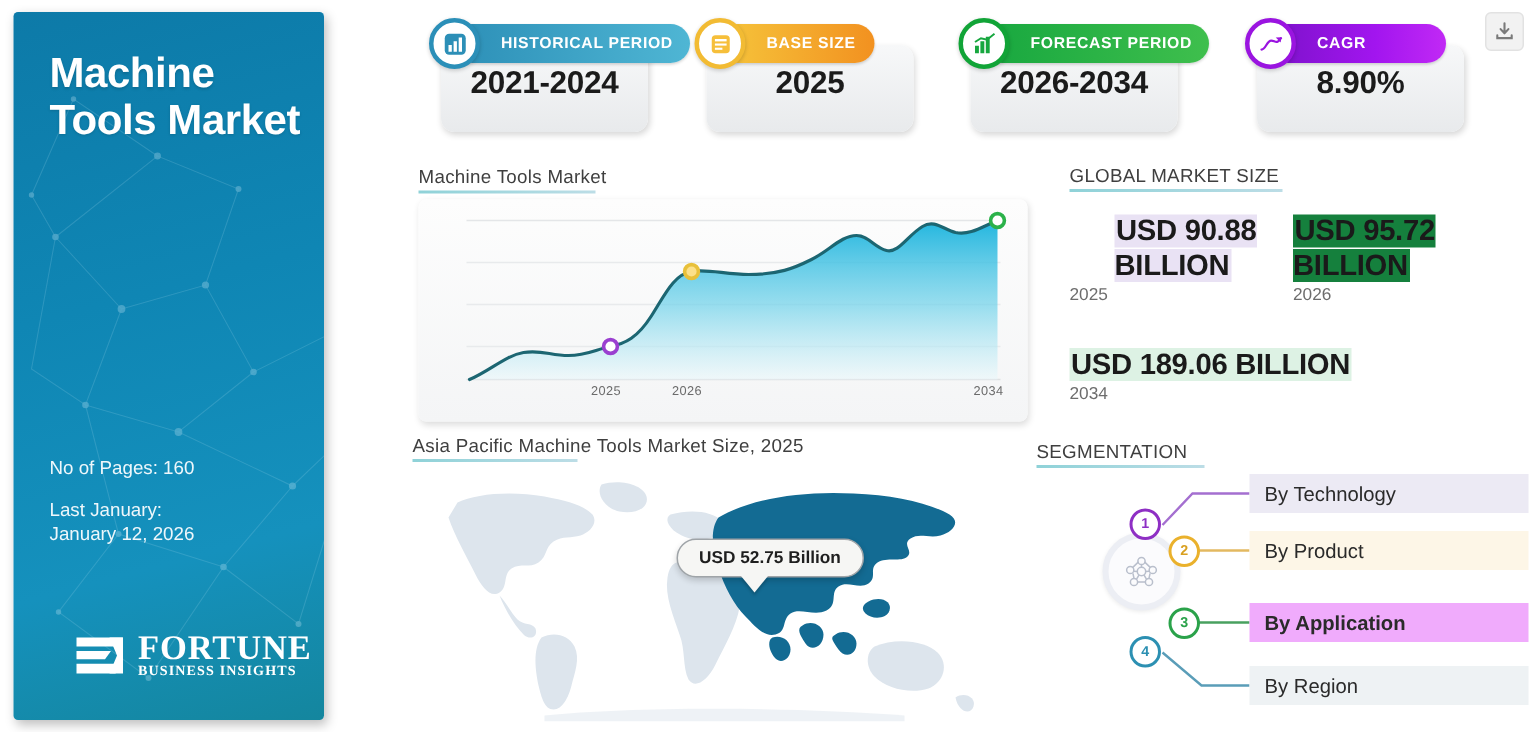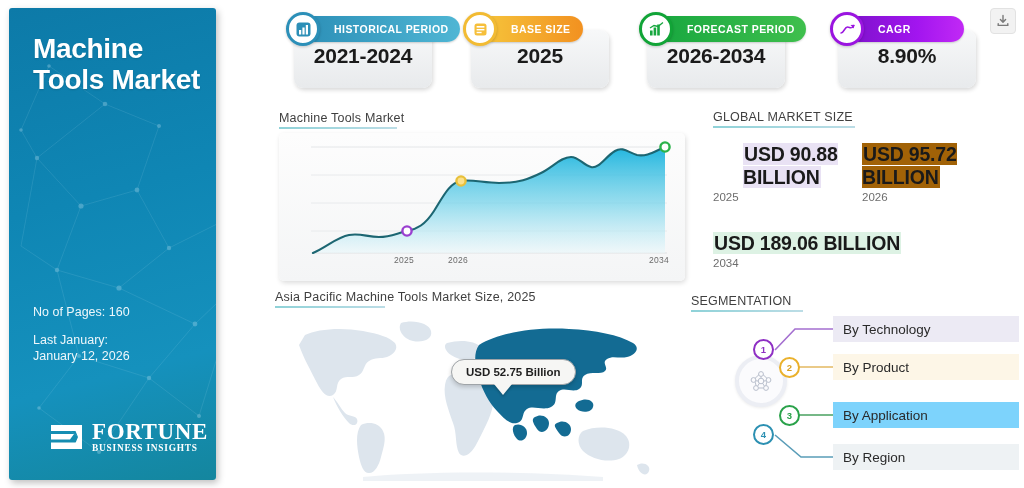--- a/index.html
+++ b/index.html
@@ -397,21 +397,21 @@
 
   <div class="gms-item gms-2025">
     <div class="gms-val" style="width:130px;padding-left:30px;">
       <span class="hl" style="background:#e9e2f4;">USD 90.88 BILLION</span>
     </div>
     <div class="gms-yr">2025</div>
   </div>
 
   <div class="gms-item gms-2026">
     <div class="gms-val" style="width:130px;">
-      <span class="hl" style="background:#a16207;">USD 95.72 BILLION</span>
+      <span class="hl" style="background:#15803d;">USD 95.72 BILLION</span>
     </div>
     <div class="gms-yr">2026</div>
   </div>
 
   <div class="gms-item gms-2034">
     <div class="gms-val" style="width:300px;">
       <span class="hl" style="background:#ddf2e4;">USD 189.06 BILLION</span>
     </div>
     <div class="gms-yr">2034</div>
   </div>
@@ -507,21 +507,21 @@
     <div class="seg-num" style="left:88px; top:52px; border-color:#eab12c; color:#d9a020;">
       <span>2</span>
     </div>
     <div class="seg-row" style="top:49px; background:#fdf6e7;">
       <span>By Product</span>
     </div>
 
     <div class="seg-num" style="left:88px; top:100px; border-color:#2aa24a; color:#2aa24a;">
       <span>3</span>
     </div>
-    <div class="seg-row" style="top:97px; background:#7dd3fc;">
+    <div class="seg-row" style="top:97px; background:#f0abfc;font-weight:bold;">
       <span>By Application</span>
     </div>
 
     <div class="seg-num" style="left:62px; top:119px; border-color:#2c90b2; color:#2c90b2;">
       <span>4</span>
     </div>
     <div class="seg-row" style="top:139px; background:#eef2f4;">
       <span>By Region</span>
     </div>
   </div>

